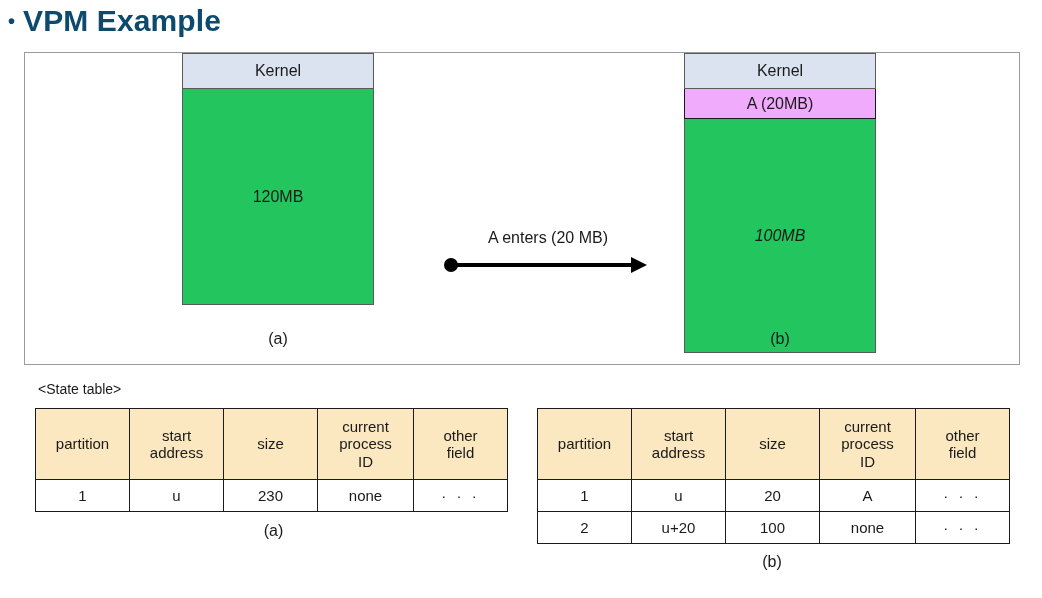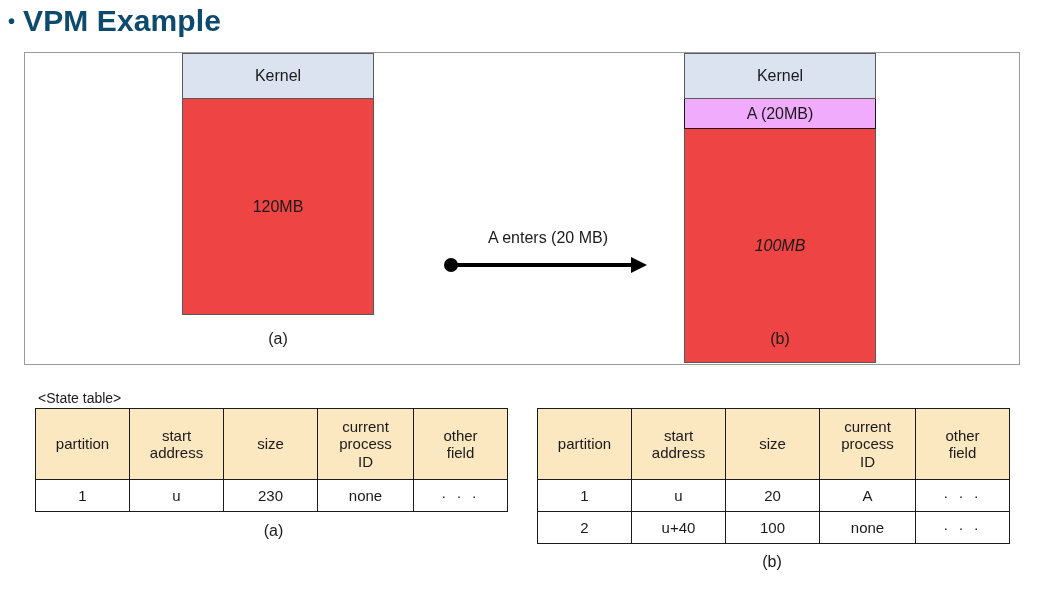--- a/index.html
+++ b/index.html
@@ -57,24 +57,24 @@
     border: 1.5px solid #5a5a5a;
     display: flex;
     align-items: center;
     justify-content: center;
     font-size: 16px;
     color: #1a1a1a;
     line-height: 1.1;
   }
   .mem-kernel {
     background: #dce3f0;
-    height: 46px;
+    height: 36px;
   }
   .mem-free {
-    background: #ef4444;
+    background: #22c55e;
     text-align: center;
   }
   .mem-proc {
     background: #f0abfc;
     border-color: #1b1b1b;
     border-top: none;
     height: 30px;
   }
   .mem-free.attached { border-top: none; }
   .fig-caption {
@@ -107,21 +107,21 @@
   #arrow-graphic {
     position: absolute;
     left: 0;
     top: 24px;
   }
 
   
   #state-table-label {
     position: absolute;
     left: 38px;
-    top: 390px;
+    top: 381px;
     font-size: 14px;
     color: #1a1a1a;
   }
   .state-table {
     position: absolute;
     border-collapse: collapse;
     table-layout: fixed;
     font-size: 15px;
     color: #1a1a1a;
   }
@@ -249,20 +249,20 @@
   <tbody>
     <tr>
       <td>1</td>
       <td>u</td>
       <td>20</td>
       <td>A</td>
       <td class="dots">· · ·</td>
     </tr>
     <tr>
       <td>2</td>
-      <td>u+40</td>
+      <td>u+20</td>
       <td>100</td>
       <td>none</td>
       <td class="dots">· · ·</td>
     </tr>
   </tbody>
 </table>
 <div class="table-caption" style="left:537px; top:553px; width:470px;">(b)</div>
 
 </body></html>

